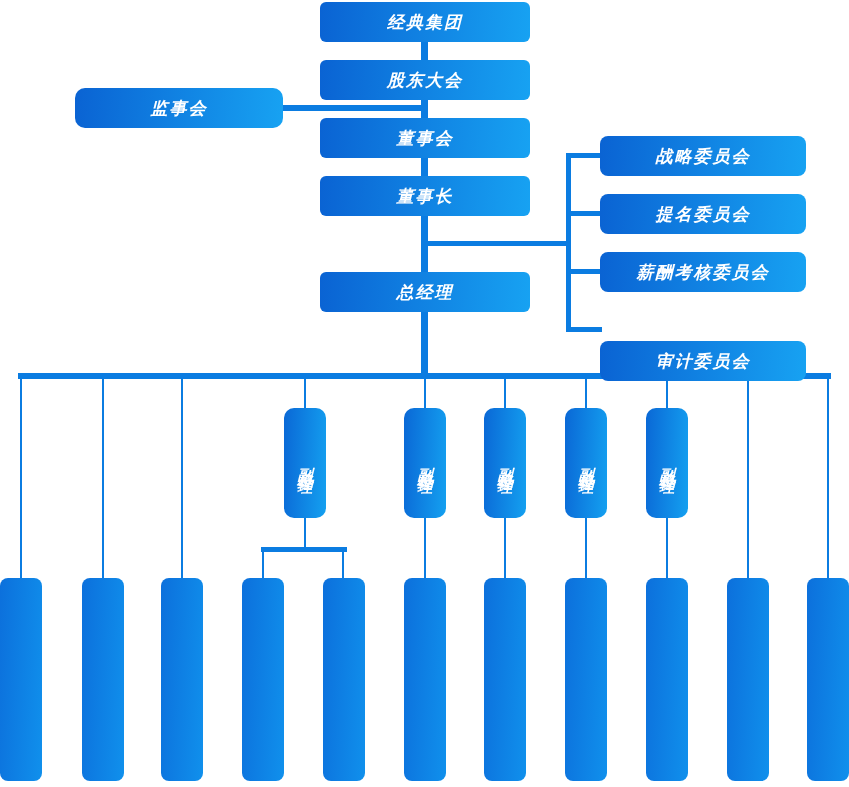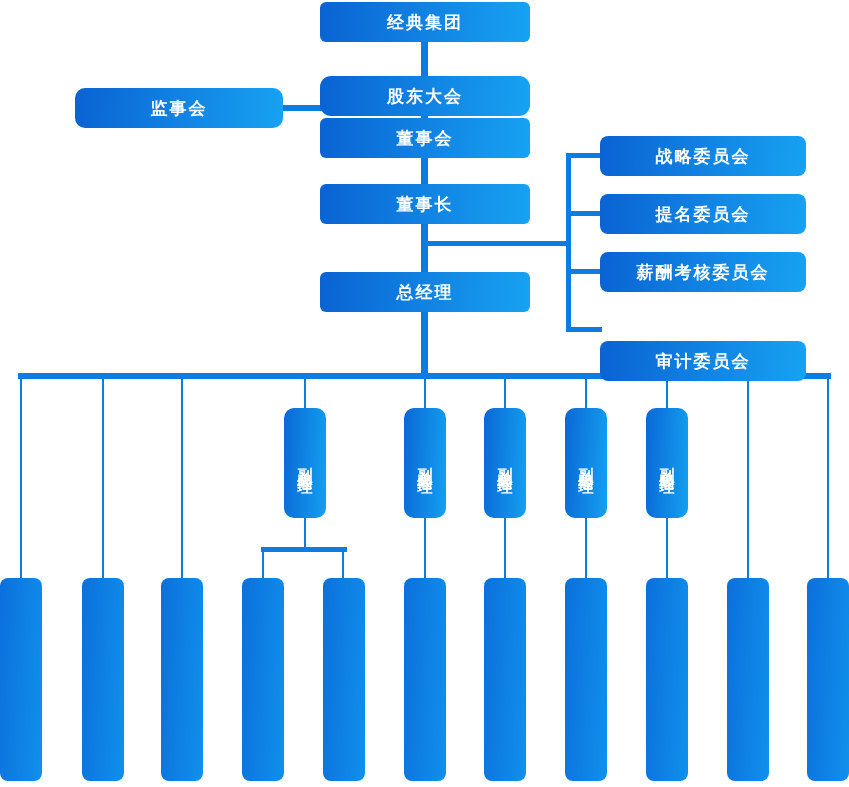--- a/index.html
+++ b/index.html
@@ -8,20 +8,21 @@
     font-family:"Liberation Sans","DejaVu Sans",sans-serif; overflow:hidden;
   }
   
   .line { position:absolute; background:#0b7ce1; z-index:1; }
   
   .node {
     position:absolute; z-index:2; display:flex; align-items:center; justify-content:center;
     color:#ffffff; font-weight:bold; font-size:17px; letter-spacing:2px;
     background:linear-gradient(93deg,#0a63d3 0%,#17a2f2 100%);
     border-radius:6px;
+    font-style:italic;
   }
   .node.top-chain   { left:320px; width:210px; height:40px; }
   .node.supervisory { left:75px;  top:88px; width:208px; height:40px; border-radius:10px; }
   .node.committee   { left:600px; width:206px; height:40px; border-radius:8px; }
   .node.deputy {
     width:42px; height:110px; top:408px; border-radius:10px;
     font-size:15px; letter-spacing:0;
     background:linear-gradient(93deg,#0a68d6 0%,#14a0f0 100%);
   }
   .deputy .vtext {
@@ -65,27 +66,27 @@
   <div class="line" style="left:342px; top:552px; width:2px; height:26px;"></div>
 
   <div class="line" style="left:424px; top:518px; width:2px; height:60px;"></div>
   <div class="line" style="left:504px; top:518px; width:2px; height:60px;"></div>
   <div class="line" style="left:585px; top:518px; width:2px; height:60px;"></div>
   <div class="line" style="left:666px; top:518px; width:2px; height:60px;"></div>
 
   <div class="node top-chain" style="top:2px;">
       <span>经典集团</span>
     </div>
-  <div class="node top-chain" style="top:76px;border-radius:11px;">
+  <div class="node top-chain" style="top:60px;">
       <span>股东大会</span>
     </div>
   <div class="node top-chain" style="top:118px;">
       <span>董事会</span>
     </div>
-  <div class="node top-chain" style="top:184px;">
+  <div class="node top-chain" style="top:176px;">
       <span>董事长</span>
     </div>
   <div class="node top-chain" style="top:272px;text-align:center;">
       <span>总经理</span>
     </div>
 
   <div class="node supervisory">
       <span>监事会</span>
     </div>
 

